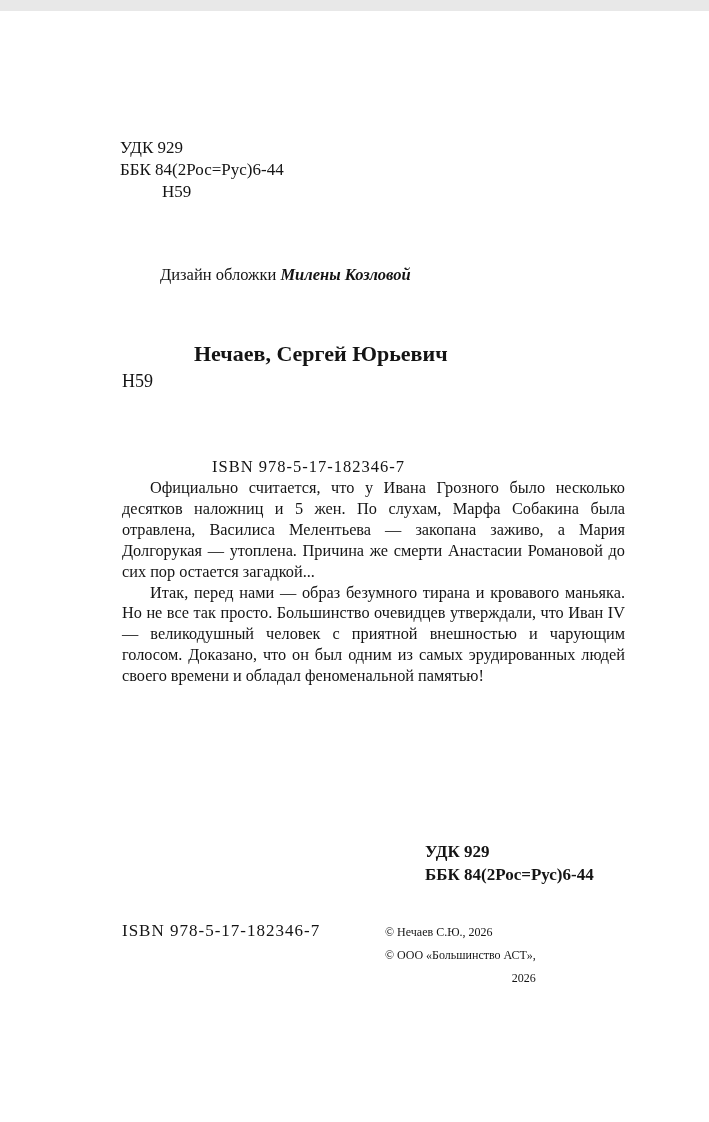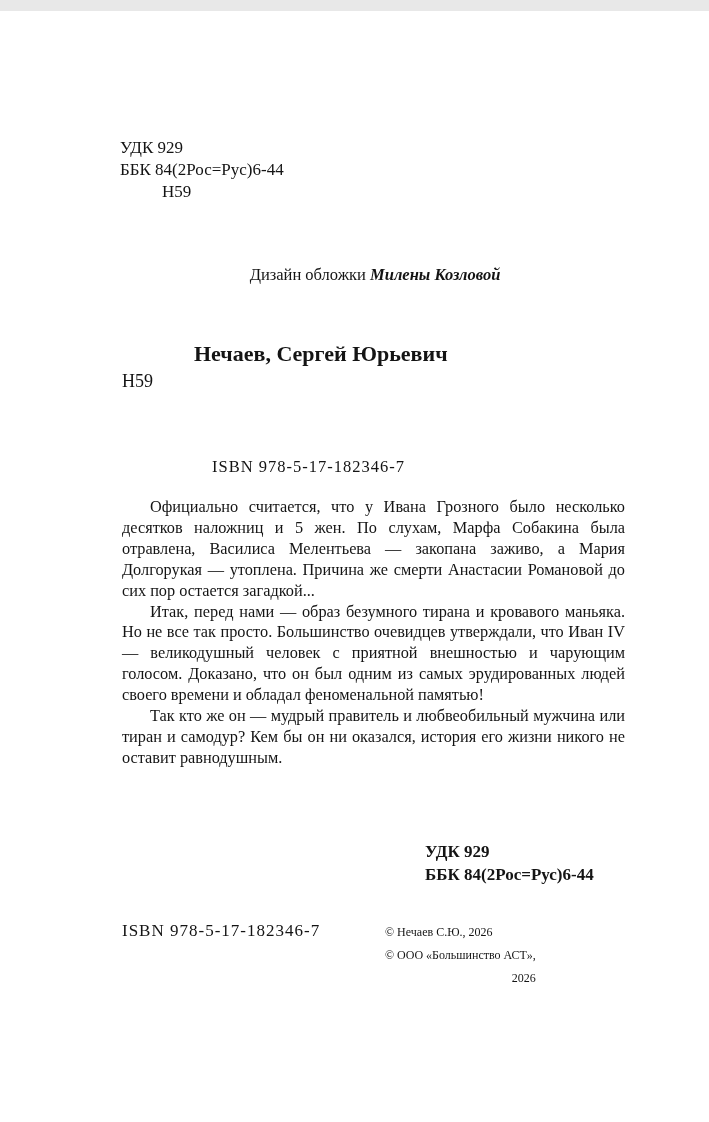--- a/index.html
+++ b/index.html
@@ -22,21 +22,20 @@
     line-height: 22px;
     white-space: nowrap;
   }
   .codes-top .code-line3 { padding-left: 42px; }
 
   .cover-design {
     position: absolute;
     left: 160px;
     top: 254px;
     width: 430px;
-    text-align: center;
     font-size: 16.5px;
     white-space: nowrap;
   }
   .cover-design .designer { font-style: italic; font-weight: bold; }
 
   .author-heading {
     position: absolute;
     left: 194px;
     top: 330px;
     font-size: 22px;
@@ -67,21 +66,21 @@
     left: 212px;
     top: 446px;
     font-size: 16.5px;
     letter-spacing: 1px;
     white-space: nowrap;
   }
 
   .annotation {
     position: absolute;
     left: 122px;
-    top: 486px;
+    top: 467px;
     width: 503px;
     font-size: 16.3px;
     line-height: 20.9px;
     text-align: justify;
   }
   .annotation p { margin: 0; text-indent: 28px; }
 
   .codes-bottom {
     position: absolute;
     left: 425px;
@@ -127,21 +126,20 @@
 
   <div class="author-heading">Нечаев, Сергей Юрьевич</div>
 
   <div class="bib-code">Н59</div>
 
   <div class="isbn-mid">ISBN 978-5-17-182346-7</div>
 
   <div class="annotation">
     <p>Официально считается, что у Ивана Грозного было несколько десятков наложниц и 5 жен. По слухам, Марфа Собакина была отравлена, Василиса Мелентьева — закопана заживо, а Мария Долгорукая — утоплена. Причина же смерти Анастасии Романовой до сих пор остается загадкой...</p>
     <p>Итак, перед нами — образ безумного тирана и кровавого маньяка. Но не все так просто. Большинство очевидцев утверждали, что Иван IV — великодушный человек с приятной внешностью и чарующим голосом. Доказано, что он был одним из самых эрудированных людей своего времени и обладал феноменальной памятью!</p>
-    <p>Так кто же он — мудрый правитель и любвеобильный мужчина или тиран и самодур? Кем бы он ни оказался, история его жизни никого не оставит равнодушным.</p>
   </div>
 
   <div class="codes-bottom">
     <div>УДК 929</div>
     <div>ББК 84(2Рос=Рус)6-44</div>
   </div>
 
   <div class="isbn-bottom">ISBN 978-5-17-182346-7</div>
 
   <div class="copyright-block">

